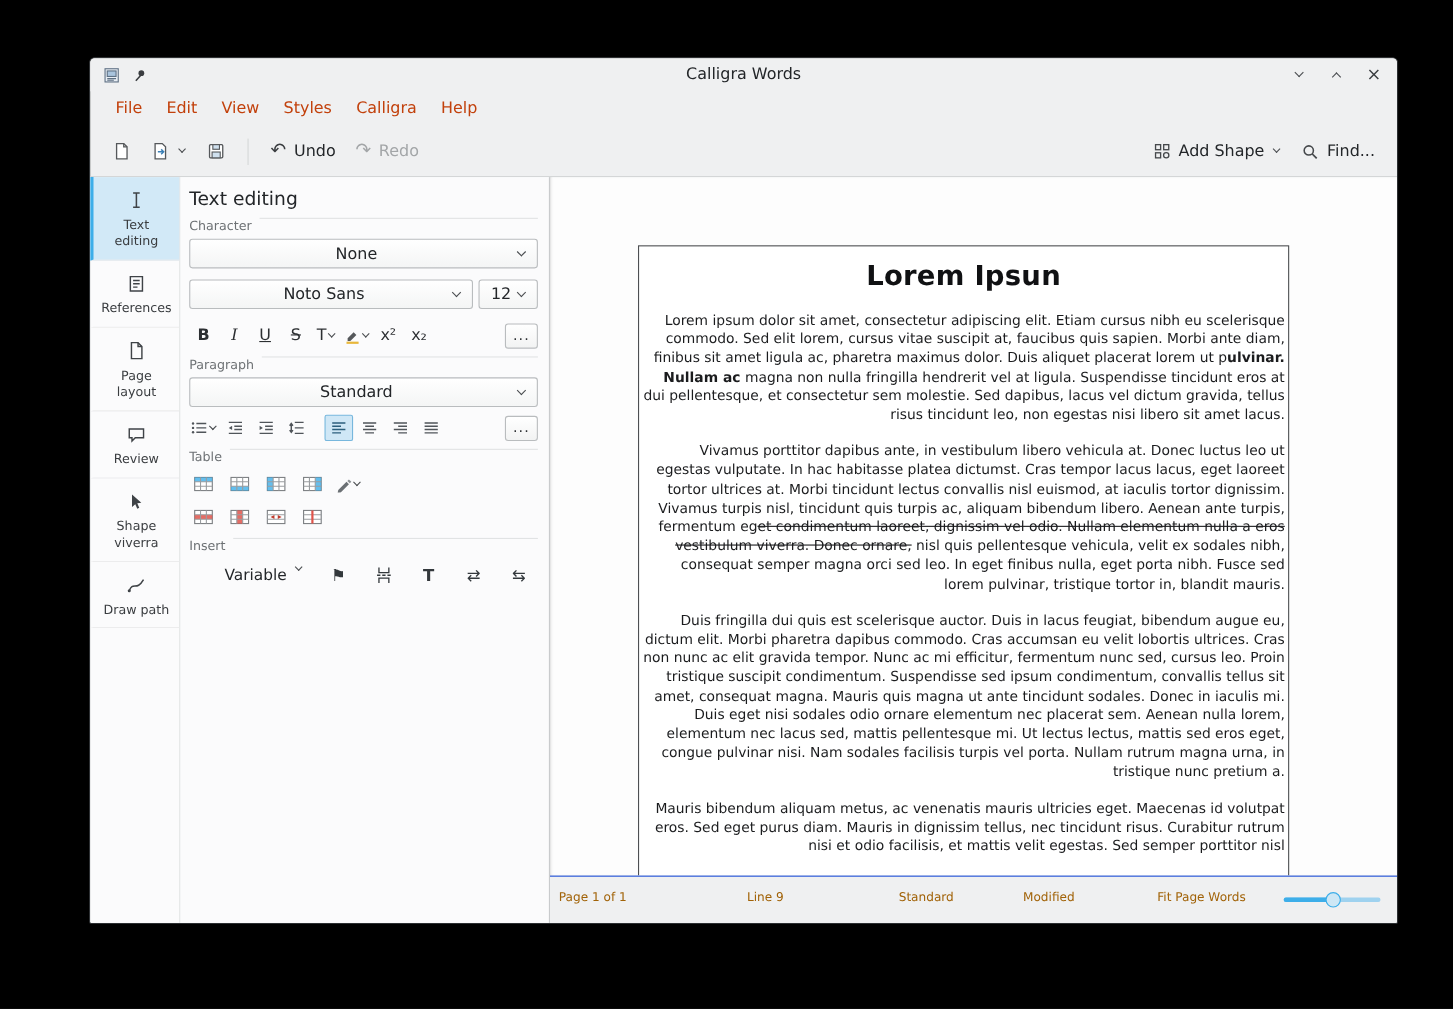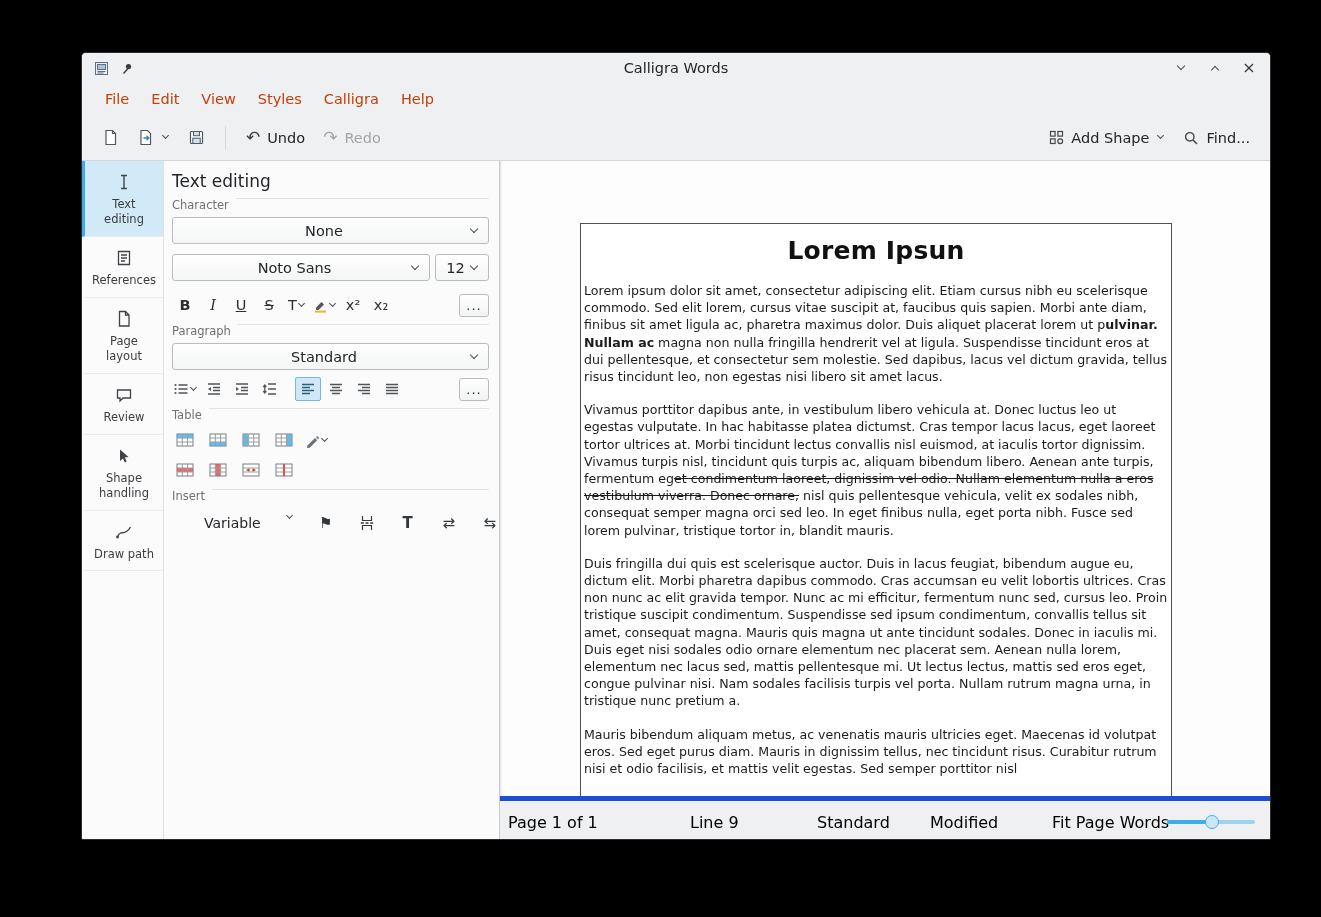--- a/index.html
+++ b/index.html
@@ -78,40 +78,40 @@
   .fmt.i { font-style:italic; font-family:"DejaVu Serif","Liberation Serif",serif; }
   .fmt.u { text-decoration:underline; }
   .fmt.s { text-decoration:line-through; }
   .more-btn { margin-left:auto; min-width:30px; height:23px; border:1px solid #b9bcbe;
               border-radius:3px; background:linear-gradient(#ffffff,#f2f3f3);
               display:flex; align-items:center; justify-content:center;
               font-size:13px; color:#2c2f32; letter-spacing:1px; }
   .gap-left { margin-left:10px; }
   .tbl-row { display:flex; align-items:center; gap:7px; margin:6px 0; }
   .ins-row { display:flex; align-items:center; gap:15px; margin:8px 0 0 28px; }
-  .txtbtn { display:flex; gap:24px; font-size:14px; color:#232629;
+  .txtbtn { display:flex; gap:6px; font-size:14px; color:#232629;
             padding:3px 4px; }
   .ins-glyph { font-size:15px; color:#33383c; line-height:1; }
 
   
   .doccol { flex:1; display:flex; flex-direction:column; min-width:0; }
   .viewport { position:relative; flex:1; background:#fdfdfd; overflow:hidden;
               box-shadow:inset 2px 0 3px -2px rgba(0,0,0,.25); }
   .frame { position:absolute; left:80px; top:62px; width:592px; height:1400px;
            background:#ffffff; border:1px solid #4d4f52; padding:8px 3px 0 3px; }
   .doc-title { font-size:25px; font-weight:800; text-align:center; color:#101113;
                margin:4px 0 17px 0; letter-spacing:0.2px; }
   .para { font-size:12.6px; line-height:17.2px; color:#1b1c1e; margin-bottom:16px;
-          text-align:left; }
+          text-align:right; }
   .para .bold { font-weight:bold; }
   .para .strike { text-decoration:line-through; }
 
   
-  .statusbar { height:43px; flex:0 0 43px; background:#eff0f1; border-top:5px solid #1d4ed8;
-               position:relative; font-size:16px; color:#000000; }
+  .statusbar { height:43px; flex:0 0 43px; background:#eff0f1; border-top:1px solid #1d4ed8;
+               position:relative; font-size:11px; color:#a16207; }
   .sb-item { position:absolute; top:12px; white-space:nowrap; }
   .slider { position:absolute; left:667px; top:13px; width:88px; height:16px; }
   .slider .track { position:absolute; left:0; right:0; top:6px; height:4px;
                    border-radius:2px; background:#9fd2ef; }
   .slider .fill { position:absolute; left:0; width:45%; top:6px; height:4px;
                   border-radius:2px; background:#3daee9; }
   .slider .handle { position:absolute; left:38px; top:1px; width:14px; height:14px;
                     border-radius:50%; background:#cde7f5; border:1px solid #3daee9; }
 
   svg { display:block; }
@@ -255,21 +255,21 @@
             </svg>
           </span>
           <span class="tab-label">Review</span>
         </div>
         <div class="tab">
           <span class="tab-icon">
             <svg width="20" height="20" viewBox="0 0 20 20">
               <path d="M6 3.5 L14.5 11 L10.8 11.6 L12.6 15.6 L10.8 16.4 L9 12.4 L6 15 Z" fill="#3f4347"></path>
             </svg>
           </span>
-          <span class="tab-label">Shape handling</span>
+          <span class="tab-label">Shape viverra</span>
         </div>
         <div class="tab">
           <span class="tab-icon">
             <svg width="20" height="20" viewBox="0 0 20 20" fill="none" stroke="#3f4347" stroke-width="1.4">
               <path d="M3.5 15 C 7 6, 10 16, 16.5 5"></path>
               <circle cx="3.5" cy="15" r="1.4" fill="#3f4347" stroke="none"></circle>
             </svg>
           </span>
           <span class="tab-label">Draw path</span>
         </div>
@@ -544,21 +544,21 @@
             <div class="doc-title">Lorem Ipsun</div>
             <p class="para"><span>Lorem ipsum dolor sit amet, consectetur adipiscing elit. Etiam cursus nibh eu scelerisque commodo. Sed elit lorem, cursus vitae suscipit at, faucibus quis sapien. Morbi ante diam, finibus sit amet ligula ac, pharetra maximus dolor. Duis aliquet placerat lorem ut p</span><span class="bold">ulvinar. Nullam ac</span><span> magna non nulla fringilla hendrerit vel at ligula. Suspendisse tincidunt eros at dui pellentesque, et consectetur sem molestie. Sed dapibus, lacus vel dictum gravida, tellus risus tincidunt leo, non egestas nisi libero sit amet lacus.</span></p>
             <p class="para"><span>Vivamus porttitor dapibus ante, in vestibulum libero vehicula at. Donec luctus leo ut egestas vulputate. In hac habitasse platea dictumst. Cras tempor lacus lacus, eget laoreet tortor ultrices at. Morbi tincidunt lectus convallis nisl euismod, at iaculis tortor dignissim. Vivamus turpis nisl, tincidunt quis turpis ac, aliquam bibendum libero. Aenean ante turpis, fermentum eg</span><span class="strike">et condimentum laoreet, dignissim vel odio. Nullam elementum nulla a eros vestibulum viverra. Donec ornare,</span><span> nisl quis pellentesque vehicula, velit ex sodales nibh, consequat semper magna orci sed leo. In eget finibus nulla, eget porta nibh. Fusce sed lorem pulvinar, tristique tortor in, blandit mauris.</span></p>
             <p class="para">Duis fringilla dui quis est scelerisque auctor. Duis in lacus feugiat, bibendum augue eu, dictum elit. Morbi pharetra dapibus commodo. Cras accumsan eu velit lobortis ultrices. Cras non nunc ac elit gravida tempor. Nunc ac mi efficitur, fermentum nunc sed, cursus leo. Proin tristique suscipit condimentum. Suspendisse sed ipsum condimentum, convallis tellus sit amet, consequat magna. Mauris quis magna ut ante tincidunt sodales. Donec in iaculis mi. Duis eget nisi sodales odio ornare elementum nec placerat sem. Aenean nulla lorem, elementum nec lacus sed, mattis pellentesque mi. Ut lectus lectus, mattis sed eros eget, congue pulvinar nisi. Nam sodales facilisis turpis vel porta. Nullam rutrum magna urna, in tristique nunc pretium a.</p>
             <p class="para">Mauris bibendum aliquam metus, ac venenatis mauris ultricies eget. Maecenas id volutpat eros. Sed eget purus diam. Mauris in dignissim tellus, nec tincidunt risus. Curabitur rutrum nisi et odio facilisis, et mattis velit egestas. Sed semper porttitor nisl</p>
           </div>
         </div>
 
         <div class="statusbar">
           <span class="sb-item" style="left:8px;">Page 1 of 1</span>
-          <span class="sb-item" style="left:190px;">Line 9</span>
+          <span class="sb-item" style="left:179px;">Line 9</span>
           <span class="sb-item" style="left:317px;">Standard</span>
           <span class="sb-item" style="left:430px;">Modified</span>
           <span class="sb-item" style="left:552px;">Fit Page Words</span>
           <span class="slider">
             <span class="track"></span>
             <span class="fill"></span>
             <span class="handle"></span>
           </span>
         </div>
       </div>

